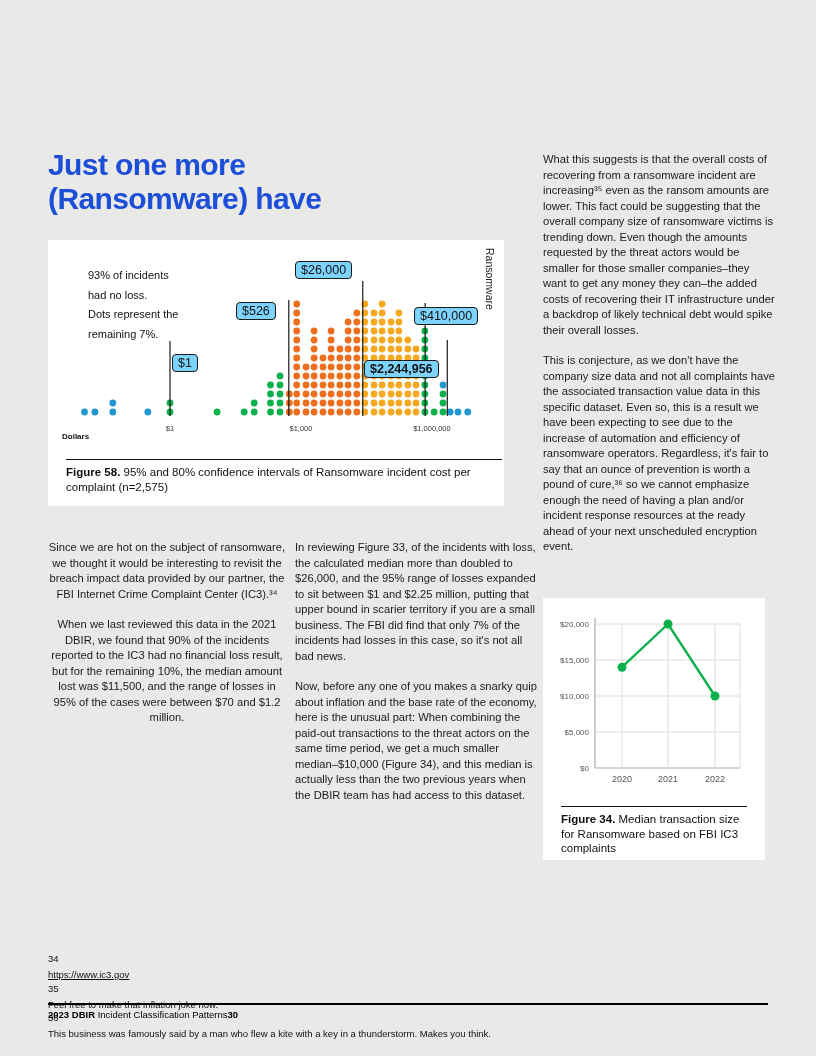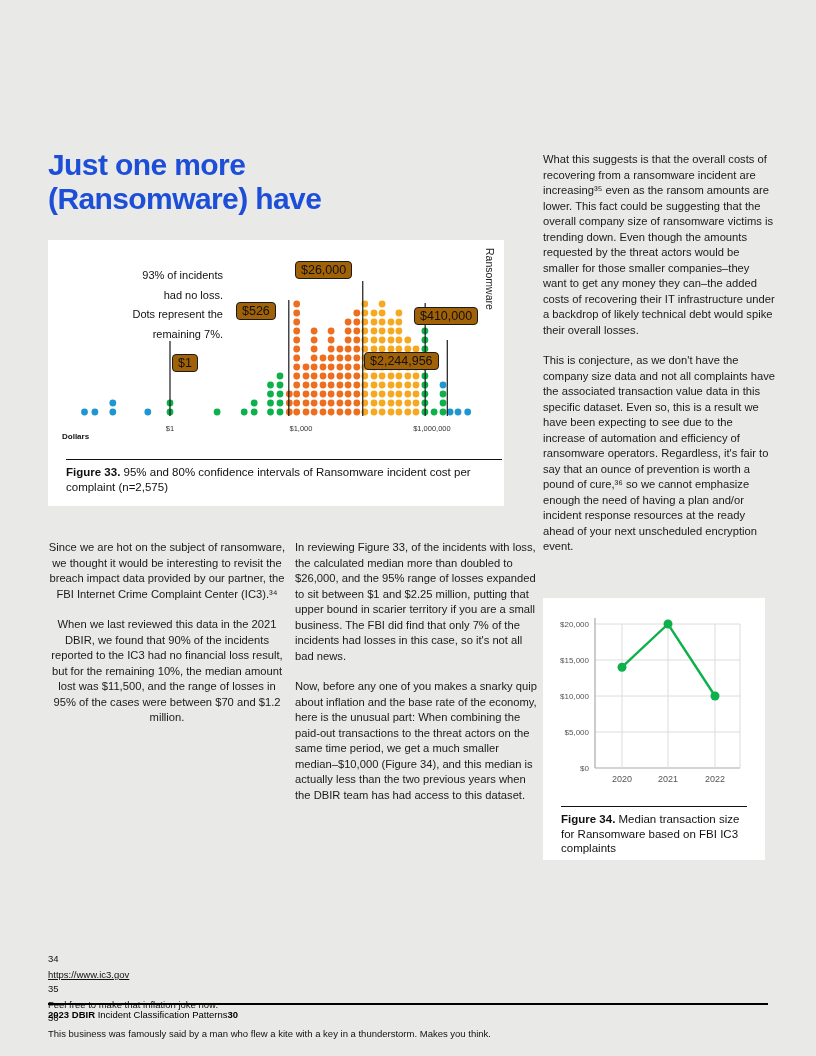--- a/index.html
+++ b/index.html
@@ -4,22 +4,22 @@
 <style>
   html,body{margin:0;padding:0;}
   body{background:#cfcfcd;font-family:"Liberation Sans",sans-serif;}
   .page{position:relative;width:816px;height:1056px;background:#e9e9e7;margin:0 auto;overflow:hidden;color:#111;}
   .title{position:absolute;left:48px;top:148px;font-size:30px;line-height:34px;font-weight:800;letter-spacing:-0.6px;color:#1d4ed8;}
   .col{position:absolute;font-size:11.2px;line-height:15.5px;color:#1a1a1a;}
   .col p{margin:0 0 15px 0;}
   .card{position:absolute;background:#ffffff;}
   .card33{left:48px;top:240px;width:456px;height:266px;}
   .card34{left:543px;top:598px;width:222px;height:262px;}
-  .f33-note{position:absolute;left:40px;top:26px;width:135px;text-align:right;font-size:11px;line-height:19.5px;color:#111;}
-  .callout{position:absolute;background:#a16207;border:1.5px solid #1a1a1a;border-radius:4px;padding:1px 5px;font-size:12.5px;font-weight:500;color:#111;white-space:nowrap;}
+  .f33-note{position:absolute;left:40px;top:26px;width:135px;text-align:left;font-size:11px;line-height:19.5px;color:#111;}
+  .callout{position:absolute;background:#7dd3fc;border:1.5px solid #1a1a1a;border-radius:4px;padding:1px 5px;font-size:12.5px;font-weight:500;color:#111;white-space:nowrap;}
   .f33-side{position:absolute;right:8px;top:8px;writing-mode:vertical-rl;font-size:10.5px;color:#222;}
   .f33-dollars{position:absolute;left:14px;top:192px;font-size:8px;font-weight:700;color:#111;}
   .fig-divider{position:absolute;border-top:1.5px solid #111;height:0;}
   .fig-caption{position:absolute;font-size:11.5px;line-height:14.5px;color:#111;}
   .fig-caption b{font-weight:700;}
   .footnotes{position:absolute;left:48px;top:952px;width:700px;font-size:9.5px;line-height:13.5px;color:#111;}
   .fn-row{display:flex;flex-direction:column;}
   .fn-num{width:16px;flex:0 0 16px;}
   .fn-link{text-decoration:underline;color:#111;}
   .footer-rule{position:absolute;left:48px;top:1003px;width:720px;border-top:2.5px solid #000;height:0;}
@@ -248,27 +248,27 @@
       <div>93% of incidents</div>
       <div>had no loss.</div>
       <div>Dots represent the</div>
       <div>remaining 7%.</div>
     </div>
     <div id="f33-callouts">
         <div class="callout" style="left: 124px; top: 114px;">$1</div>
         <div class="callout" style="left: 188px; top: 62px;">$526</div>
         <div class="callout" style="left: 247px; top: 21px;">$26,000</div>
         <div class="callout" style="left: 366px; top: 67px;">$410,000</div>
-        <div class="callout" style="left: 316px; top: 112px;">$2,244,956</div>
+        <div class="callout" style="left: 316px; top: 120px; font-weight: bold;">$2,244,956</div>
       </div>
     <div class="f33-side">Ransomware</div>
     <div class="f33-dollars">Dollars</div>
     <div class="fig-divider" style="left:18px;top:219px;width:436px;"></div>
     <div class="fig-caption" style="left:18px;top:225px;width:424px;">
-      <b>Figure 33.</b><span> 95% and 80% confidence intervals of Ransomware incident cost per complaint (n=2,575)</span>
+      <b>Figure 58.</b><span> 95% and 80% confidence intervals of Ransomware incident cost per complaint (n=2,575)</span>
     </div>
   </div>
 
   <div class="col" style="left:48px;top:540px;width:238px;text-align:center;">
     <p>Since we are hot on the subject of ransomware, we thought it would be interesting to revisit the breach impact data provided by our partner, the FBI Internet Crime Complaint Center (IC3).³⁴</p>
     <p>When we last reviewed this data in the 2021 DBIR, we found that 90% of the incidents reported to the IC3 had no financial loss result, but for the remaining 10%, the median amount lost was $11,500, and the range of losses in 95% of the cases were between $70 and $1.2 million.</p>
   </div>
   <div class="col" style="left:295px;top:540px;width:242px;">
     <p>In reviewing Figure 33, of the incidents with loss, the calculated median more than doubled to $26,000, and the 95% range of losses expanded to sit between $1 and $2.25 million, putting that upper bound in scarier territory if you are a small business. The FBI did find that only 7% of the incidents had losses in this case, so it's not all bad news.</p>
     <p>Now, before any one of you makes a snarky quip about inflation and the base rate of the economy, here is the unusual part: When combining the paid-out transactions to the threat actors on the same time period, we get a much smaller median–$10,000 (Figure 34), and this median is actually less than the two previous years when the DBIR team has had access to this dataset.</p>

